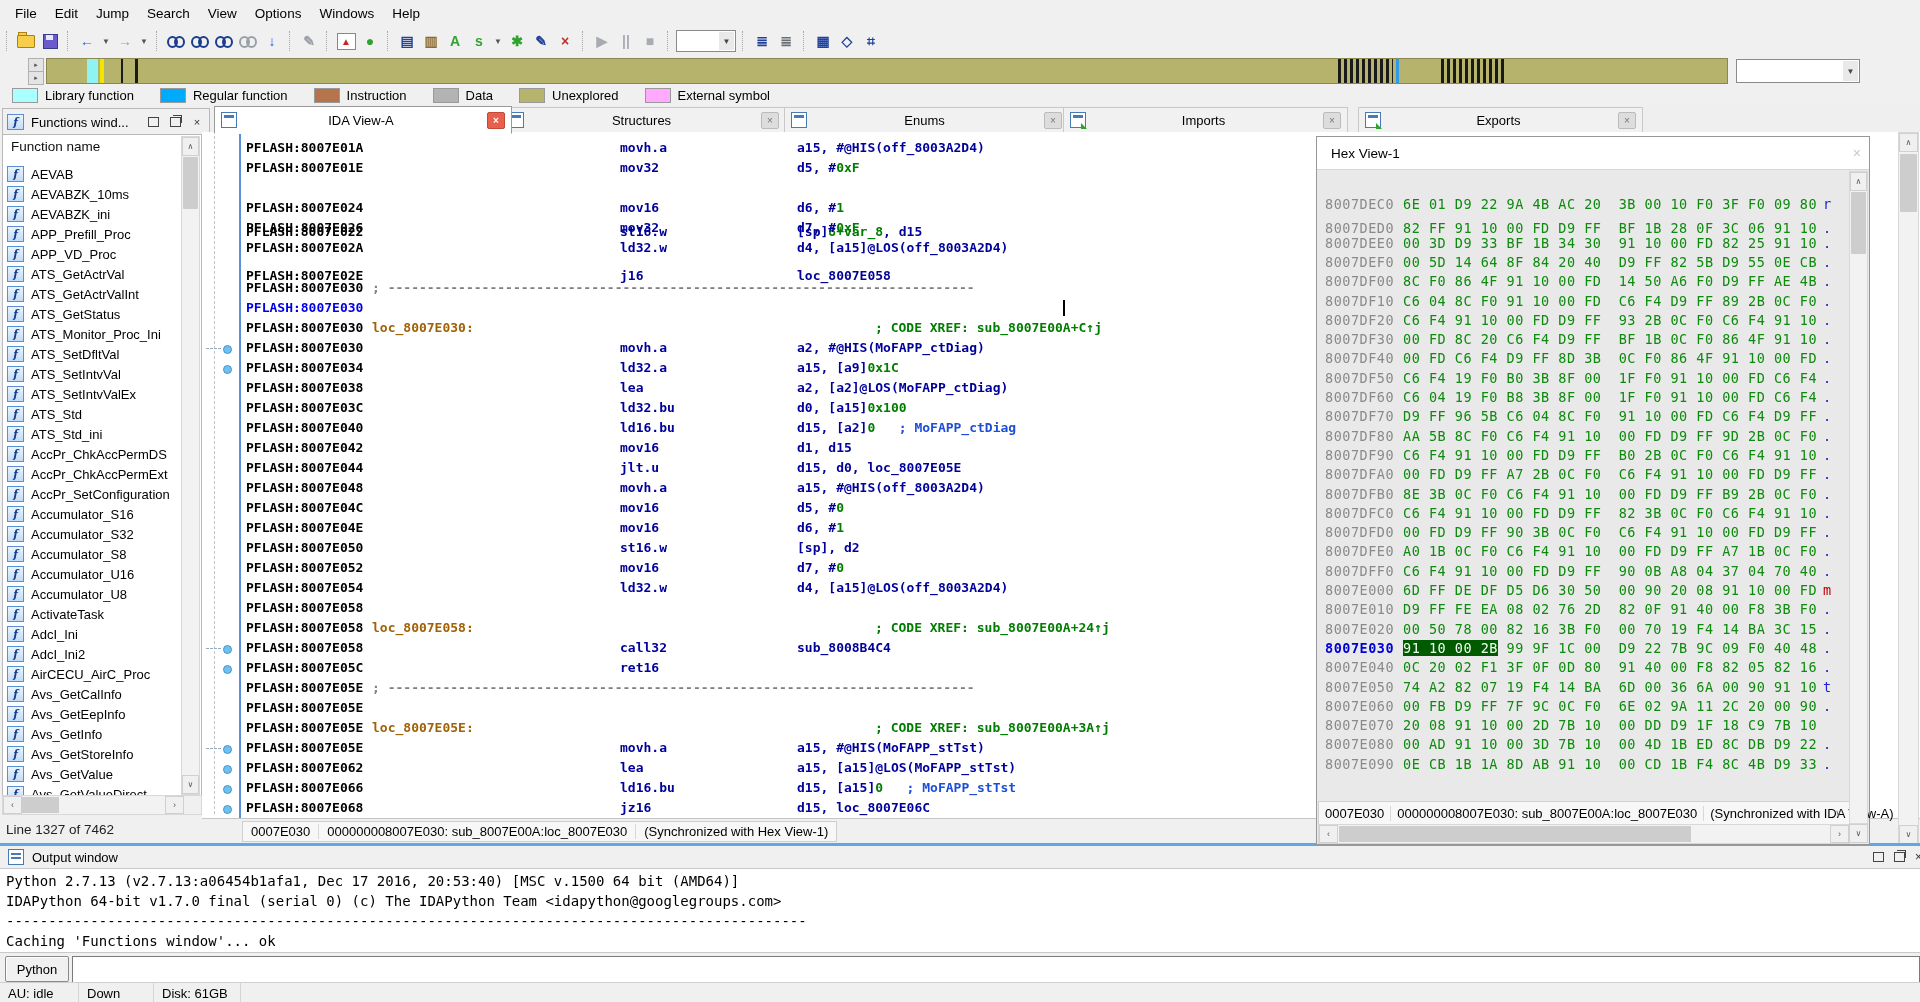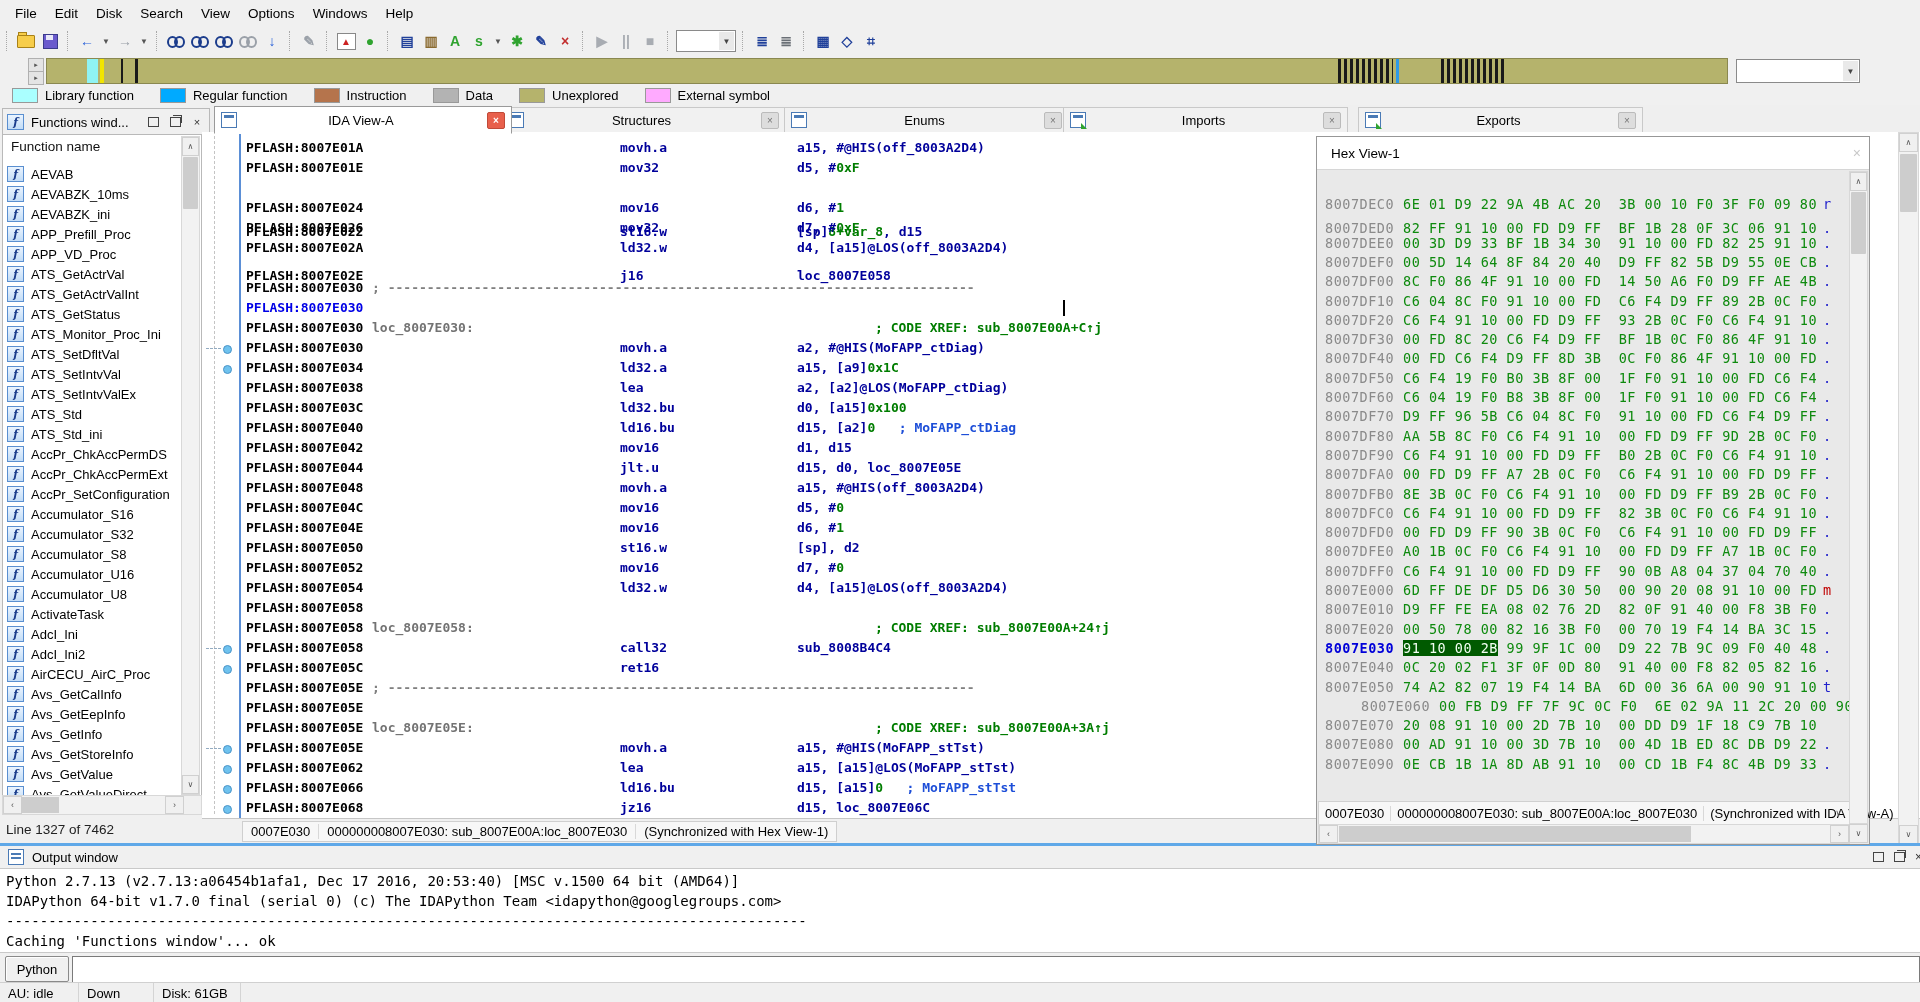--- a/index.html
+++ b/index.html
@@ -77,21 +77,21 @@
   .hthumb{position:absolute;top:1px;bottom:1px;background:#CDCDCD}
   #fn-status{position:absolute;left:6px;top:815px;height:28px;display:flex;align-items:center;font-size:13.5px;color:#222}
   
   #disasm{position:absolute;left:202px;top:132px;width:1718px;height:686px;background:#FFF;overflow:hidden}
   #dis-blueline{position:absolute;left:37px;top:0;bottom:0;width:2px;background:#5B8FD6}
   #dis-dashline{position:absolute;left:12px;top:4px;bottom:4px;width:0;border-left:1px dashed #C4C4C4}
   .dis-row{position:absolute;left:0;width:1180px;height:20px;font-family:"DejaVu Sans Mono",monospace;
            font-size:13px;font-weight:bold;line-height:20px;white-space:pre}
   .dis-addr{position:absolute;left:44px;color:#000}
   .dis-addr.cur{color:#0000E6}
-  .dis-label{position:absolute;left:170px;color:#737373}
+  .dis-label{position:absolute;left:170px;color:#a16207}
   .dis-mnem{position:absolute;left:418px;color:#00009B}
   .dis-ops{position:absolute;left:595px}
   .dis-xref{position:absolute;left:673px;color:#007D00}
   .dis-sep{position:absolute;left:170px;color:#808080}
   .seg-r{color:#00009B}.seg-n{color:#007D00}.seg-g{color:#1d4ed8}
   .dot{position:absolute;left:21px;top:7px;width:7px;height:7px;border-radius:50%;
        background:#6FC2EE;border:1px solid #4A94C8}
   .jarrow{position:absolute;left:4px;top:10px;width:15px;border-top:1px dashed #93ABC1}
   .caret{position:absolute;top:2px;width:2px;height:16px;background:#000}
   
@@ -140,21 +140,21 @@
   #statusbar{position:absolute;left:0;top:982px;width:1920px;height:20px;background:#F0F0F0;
              border-top:1px solid #D0D0D0;display:flex;font-size:13px;align-items:center}
   .sb-cell{height:100%;display:flex;align-items:center;padding-left:8px;border-right:1px solid #D4D4D4}
 </style>
 </head>
 <body>
 
 <div id="menubar">
     <div class="menu-item">File</div>
     <div class="menu-item">Edit</div>
-    <div class="menu-item">Disk</div>
+    <div class="menu-item">Jump</div>
     <div class="menu-item">Search</div>
     <div class="menu-item">View</div>
     <div class="menu-item">Options</div>
     <div class="menu-item">Windows</div>
     <div class="menu-item">Help</div>
   </div>
 
 <div id="toolbar">
     <span class="handle"></span>
     <div class="tgroup">
@@ -542,21 +542,21 @@
       <div class="hex-row" style="top: 366.8px;"><span class="hx-addr">8007DFC0</span><span class="hx-bytes">C6 F4 91 10 00 FD D9 FF  82 3B 0C F0 C6 F4 91 10</span><span class="hx-ascii">.</span></div>
       <div class="hex-row" style="top: 386.1px;"><span class="hx-addr">8007DFD0</span><span class="hx-bytes">00 FD D9 FF 90 3B 0C F0  C6 F4 91 10 00 FD D9 FF</span><span class="hx-ascii">.</span></div>
       <div class="hex-row" style="top: 405.4px;"><span class="hx-addr">8007DFE0</span><span class="hx-bytes">A0 1B 0C F0 C6 F4 91 10  00 FD D9 FF A7 1B 0C F0</span><span class="hx-ascii">.</span></div>
       <div class="hex-row" style="top: 424.7px;"><span class="hx-addr">8007DFF0</span><span class="hx-bytes">C6 F4 91 10 00 FD D9 FF  90 0B A8 04 37 04 70 40</span><span class="hx-ascii">.</span></div>
       <div class="hex-row" style="top: 444px;"><span class="hx-addr">8007E000</span><span class="hx-bytes">6D FF DE DF D5 D6 30 50  00 90 20 08 91 10 00 FD</span><span class="hx-ascii" style="color: rgb(192, 0, 0);">m</span></div>
       <div class="hex-row" style="top: 463.3px;"><span class="hx-addr">8007E010</span><span class="hx-bytes">D9 FF FE EA 08 02 76 2D  82 0F 91 40 00 F8 3B F0</span><span class="hx-ascii">.</span></div>
       <div class="hex-row" style="top: 482.6px;"><span class="hx-addr">8007E020</span><span class="hx-bytes">00 50 78 00 82 16 3B F0  00 70 19 F4 14 BA 3C 15</span><span class="hx-ascii">.</span></div>
       <div class="hex-row" style="top: 501.9px;"><span class="hx-addr sel">8007E030</span><span class="hx-bytes"><span class="hx-hl">91 10 00 2B</span> 99 9F 1C 00  D9 22 7B 9C 09 F0 40 48</span><span class="hx-ascii">.</span></div>
       <div class="hex-row" style="top: 521.2px;"><span class="hx-addr">8007E040</span><span class="hx-bytes">0C 20 02 F1 3F 0F 0D 80  91 40 00 F8 82 05 82 16</span><span class="hx-ascii">.</span></div>
       <div class="hex-row" style="top: 540.5px;"><span class="hx-addr">8007E050</span><span class="hx-bytes">74 A2 82 07 19 F4 14 BA  6D 00 36 6A 00 90 91 10</span><span class="hx-ascii">t</span></div>
-      <div class="hex-row" style="top: 559.8px; margin-left: 36px;"><span class="hx-addr">8007E060</span><span class="hx-bytes">00 FB D9 FF 7F 9C 0C F0  6E 02 9A 11 2C 20 00 90</span><span class="hx-ascii">.</span></div>
+      <div class="hex-row" style="top: 559.8px;"><span class="hx-addr">8007E060</span><span class="hx-bytes">00 FB D9 FF 7F 9C 0C F0  6E 02 9A 11 2C 20 00 90</span><span class="hx-ascii">.</span></div>
       <div class="hex-row" style="top: 579.1px;"><span class="hx-addr">8007E070</span><span class="hx-bytes">20 08 91 10 00 2D 7B 10  00 DD D9 1F 18 C9 7B 10</span><span class="hx-ascii"></span></div>
       <div class="hex-row" style="top: 598.4px;"><span class="hx-addr">8007E080</span><span class="hx-bytes">00 AD 91 10 00 3D 7B 10  00 4D 1B ED 8C DB D9 22</span><span class="hx-ascii">.</span></div>
       <div class="hex-row" style="top: 617.7px;"><span class="hx-addr">8007E090</span><span class="hx-bytes">0E CB 1B 1A 8D AB 91 10  00 CD 1B F4 8C 4B D9 33</span><span class="hx-ascii">.</span></div>
     </div>
   <div id="hex-info">
     <div style="display:flex" id="hex-info-cells">
         <span class="scell">0007E030</span>
         <span class="scell">000000008007E030: sub_8007E00A:loc_8007E030</span>
         <span class="scell">(Synchronized with IDA View-A)</span>
       </div>

